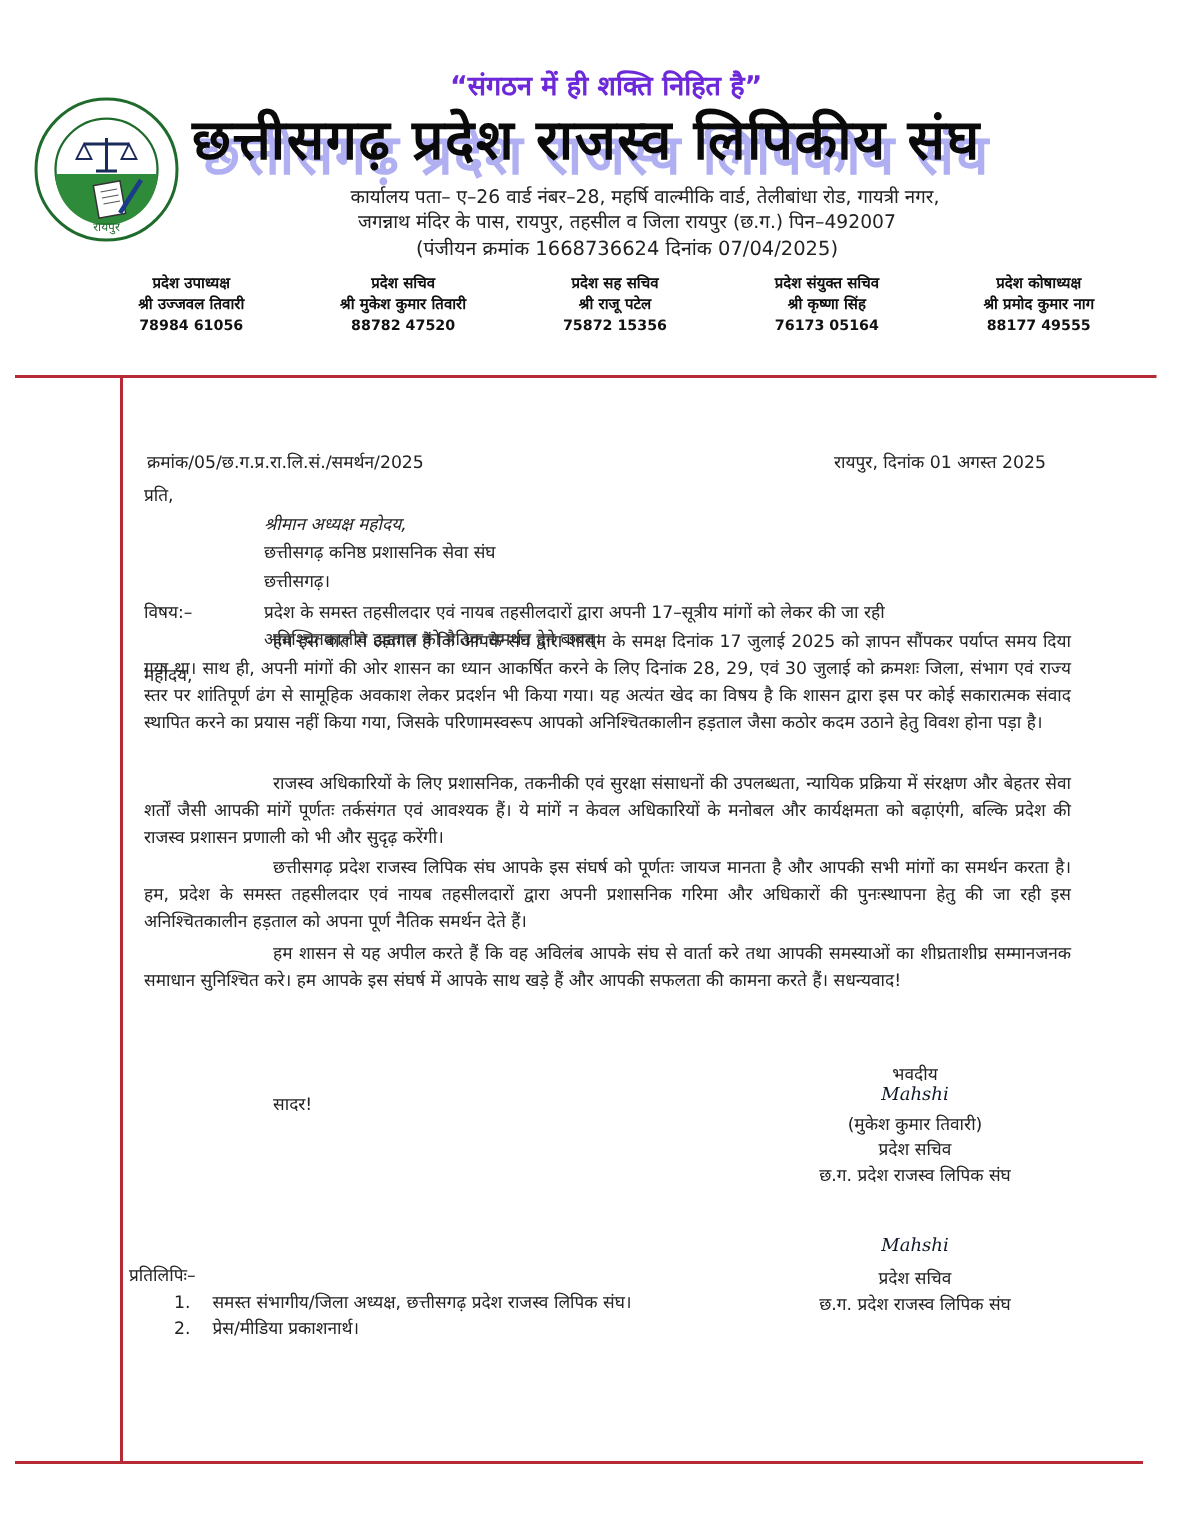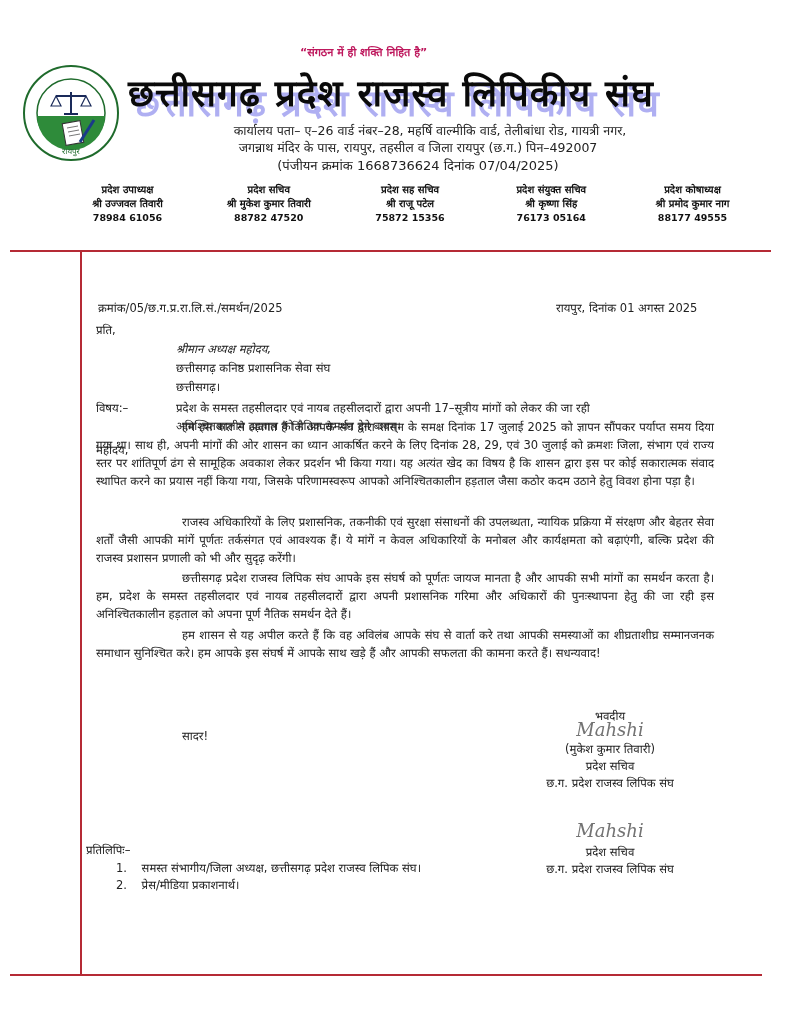--- a/index.html
+++ b/index.html
@@ -1,20 +1,20 @@
 <!DOCTYPE html>
 <html><head>
 <meta charset="utf-8">
 <style>
   html, body { margin:0; padding:0; background:#ffffff; }
   body { width:791px; height:1024px; position:relative; overflow:hidden;
          font-family:"DejaVu Sans", sans-serif; color:#1a1a1a; }
   .abs { position:absolute; }
   
-  .motto { left:300px; top:44px; font-size:11px; font-weight:bold; color:#be185d; }
+  .motto { left:300px; top:44px; font-size:18px; font-weight:bold; color:#6d28d9; }
   .logo { left:22px; top:64px; width:98px; height:98px; }
   .org-wrap { left:128px; top:66px; width:600px; height:60px; }
   .org-shadow { position:absolute; left:6px; top:10px; font-size:37px; font-weight:bold;
                 color:#9c9cf0; opacity:0.8; letter-spacing:1px; white-space:nowrap; }
   .org-title { position:absolute; left:0; top:0; font-size:37px; font-weight:bold;
                color:#0a0a0a; letter-spacing:1px; white-space:nowrap; }
   .addr { left:150px; width:600px; text-align:center; font-size:12.5px; color:#222; white-space:nowrap; }
   .addr1 { top:122px; left:190px; width:480px; }
   .addr2 { top:139px; left:178px; width:480px; }
   .regn { top:156px; left:178px; width:480px; font-size:13px; }
@@ -23,21 +23,21 @@
   .officer .ph { font-size:9.5px; }
   
   .hline-top { left:10px; top:250px; width:761px; height:2px; background:#b52a35; }
   .vline { left:80px; top:251px; width:2px; height:725px; background:#b52a35; }
   .hline-bot { left:10px; top:974px; width:752px; height:2px; background:#b52a35; }
   
   .txt { font-size:11.5px; color:#222; white-space:nowrap;margin-top:44px; }
   .para { left:96px; width:618px; font-size:11.5px; line-height:18px; text-align:justify; color:#222; }
   .para .indent { display:inline-block; width:86px; }
   .sig-block { text-align:center; font-size:11.5px; color:#222; line-height:17px; }
-  .signature { font-family:"DejaVu Serif", serif; font-style:italic; font-size:18px; color:#737373; }
+  .signature { font-family:"DejaVu Serif", serif; font-style:italic; font-size:12px; color:#0f172a; }
 </style>
 </head>
 <body>
 
 <div class="abs motto">“संगठन में ही शक्ति निहित है”</div>
 
 <div class="abs logo">
   <svg width="98" height="98" viewBox="0 0 98 98">
     <circle cx="49" cy="49" r="47" fill="#fff" stroke="#1f6b2c" stroke-width="2"></circle>
     <circle cx="49" cy="49" r="34" fill="#fff" stroke="#1f6b2c" stroke-width="1.5"></circle>

